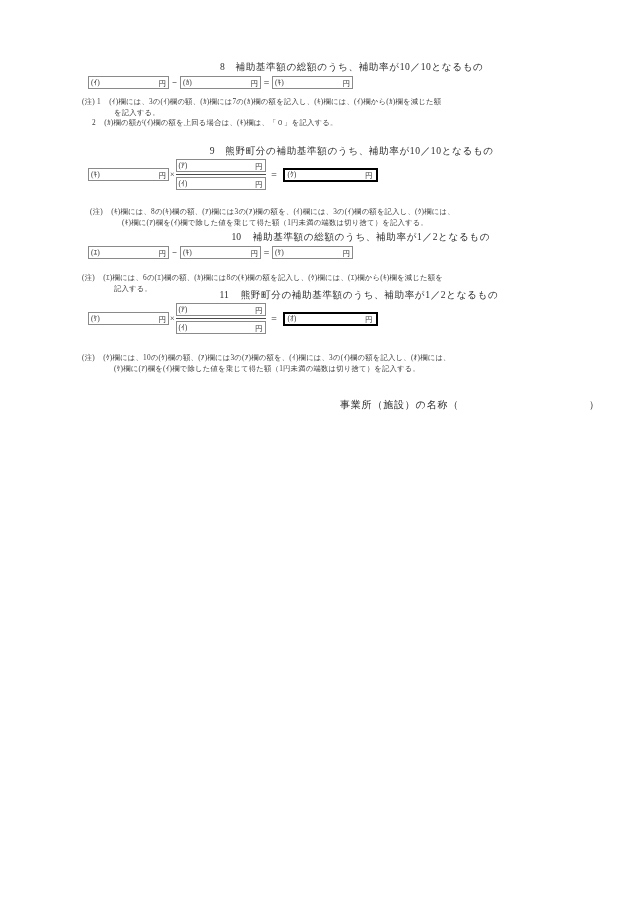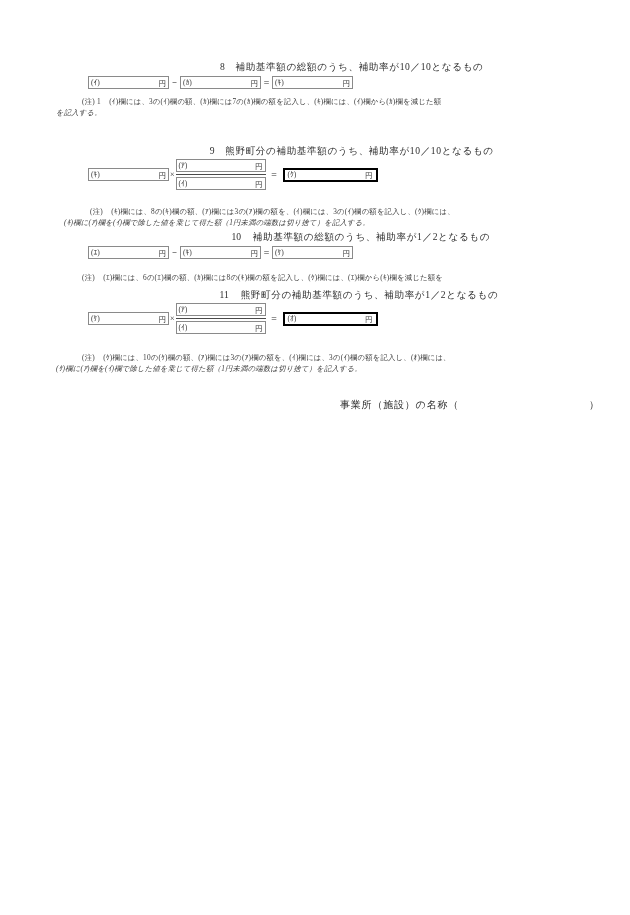--- a/index.html
+++ b/index.html
@@ -153,21 +153,21 @@
     font-size: 7.3px;
     line-height: 10.5px;
     color: #3a3a3a;
     letter-spacing: 0.25px;
   }
   .note .noteline {
     white-space: nowrap;
   }
   .note .ind0 { padding-left: 82px; }
   .note .ind1 { padding-left: 92px; }
-  .note .ind2 { padding-left: 56px; font-style: italic; }
+  .note .ind2 { padding-left: 114px; }
   .note .marker {
     display: inline-block;
   }
 
   
   .footer {
     position: absolute;
     left: 0;
     width: 562px;
     font-size: 10px;
@@ -209,20 +209,23 @@
       </div>
     </div>
   </div>
 
   <div class="note" style="top:97px;">
     <div class="noteline ind0">
       <span class="marker">(注) 1</span>&nbsp;&nbsp;&nbsp;&nbsp;<span>(ｲ)欄には、3の(ｲ)欄の額、(ｶ)欄には7の(ｶ)欄の額を記入し、(ｷ)欄には、(ｲ)欄から(ｶ)欄を減じた額</span>
     </div>
     <div class="noteline ind2">
       <span>を記入する。</span>
+    </div>
+    <div class="noteline ind1">
+      <span class="marker">2</span>&nbsp;&nbsp;&nbsp;&nbsp;<span>(ｶ)欄の額が(ｲ)欄の額を上回る場合は、(ｷ)欄は、「０」を記入する。</span>
     </div>
   </div>
 
   <div class="section" style="top:144px;">
     <div class="heading">
       <span class="num">9</span><span>熊野町分の補助基準額のうち、補助率が10／10となるもの</span>
     </div>
     <div class="fracrow">
       <div class="amtbox w-a">
         <span class="lbl">(ｷ)</span>
@@ -276,20 +279,23 @@
         <span class="lbl">(ｹ)</span>
         <span class="yen">円</span>
       </div>
     </div>
   </div>
 
   <div class="note" style="top:273px;">
     <div class="noteline ind0">
       <span class="marker">(注)</span>&nbsp;&nbsp;&nbsp;&nbsp;<span>(ｴ)欄には、6の(ｴ)欄の額、(ｶ)欄には8の(ｷ)欄の額を記入し、(ｹ)欄には、(ｴ)欄から(ｷ)欄を減じた額を</span>
     </div>
+    <div class="noteline ind2">
+      <span>記入する。</span>
+    </div>
   </div>
 
   <div class="section" style="top:288px;">
     <div class="heading">
       <span class="num" style="padding-left:68px;width:33px;">11</span><span>熊野町分の補助基準額のうち、補助率が1／2となるもの</span>
     </div>
     <div class="fracrow">
       <div class="amtbox w-a">
         <span class="lbl">(ｹ)</span>
         <span class="yen">円</span>

